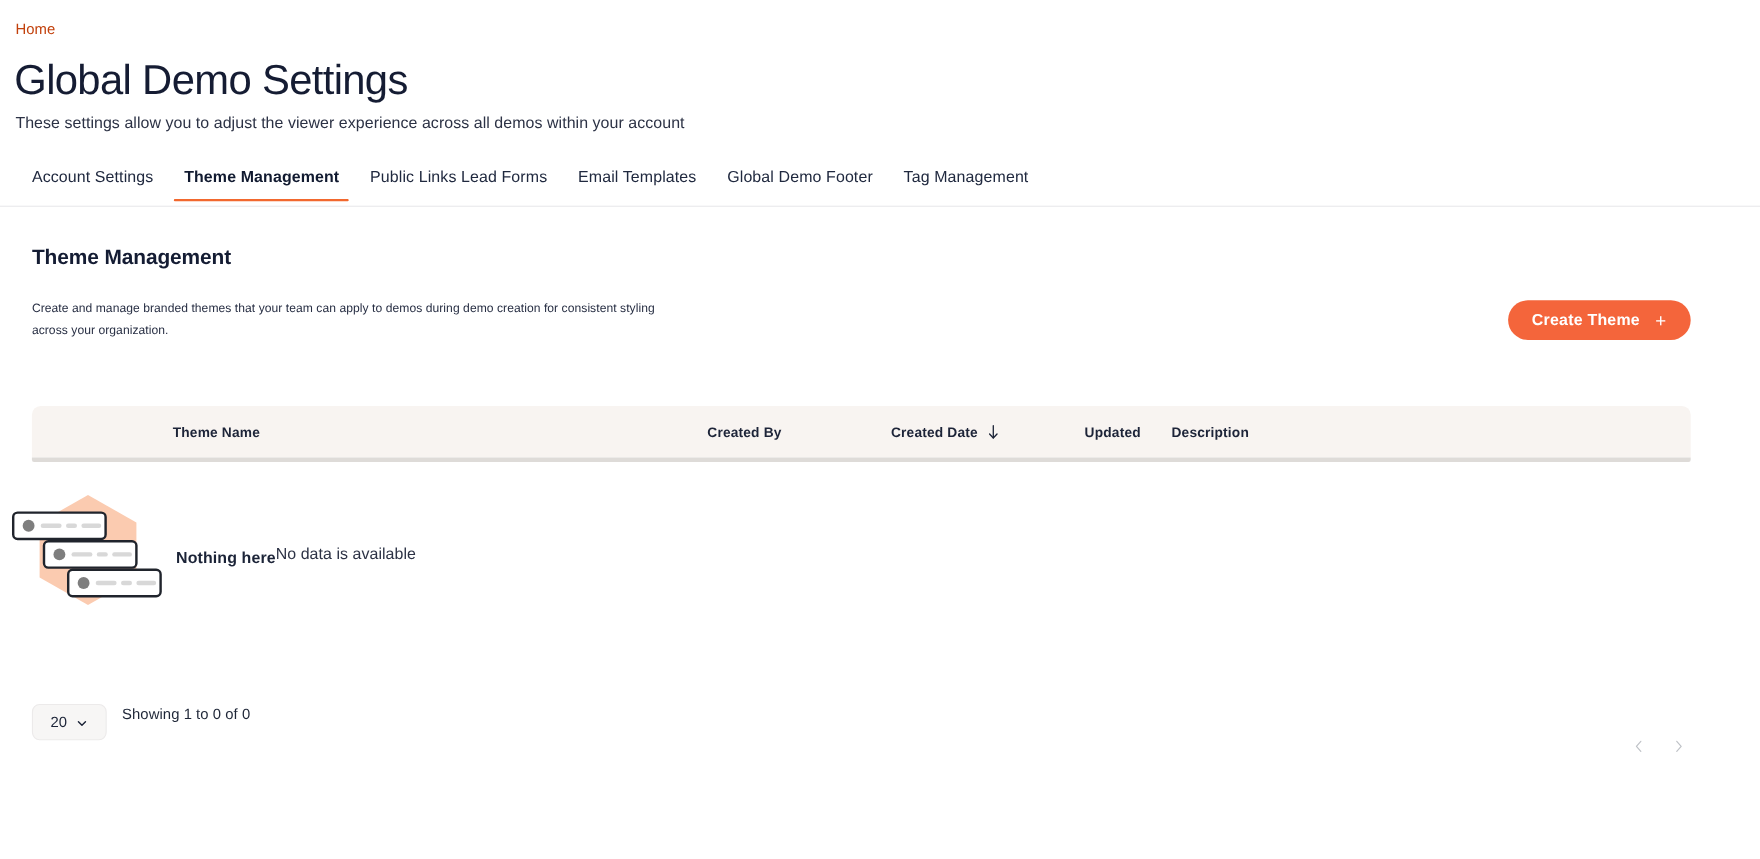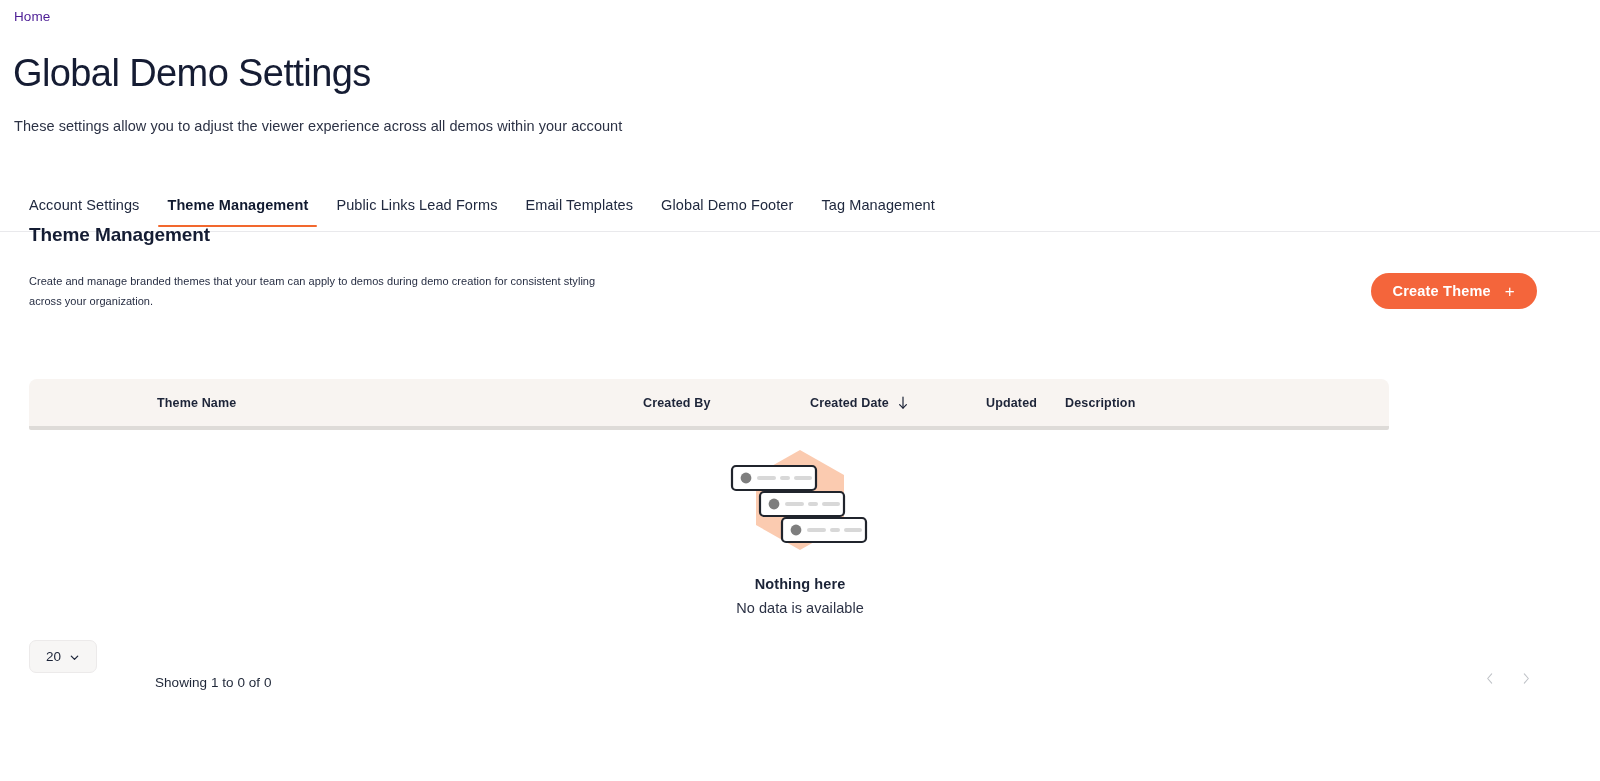--- a/index.html
+++ b/index.html
@@ -14,60 +14,59 @@
     color: #1b2337;
     overflow: hidden;
   }
 
   .page { position: relative; width: 1600px; height: 781px; background: #fff; }
 
   
   .breadcrumb {
     position: absolute;
     left: 14px;
-    top: 9px;
+    top: 19px;
     font-size: 13.5px;
-    color: #4c1d95;
+    color: #c2410c;
     letter-spacing: .1px;
     cursor: pointer;
   }
 
   
   .page-title {
     position: absolute;
     left: 13px;
     top: 50px;
     font-size: 38px;
     line-height: 46px;
     font-weight: 400;
     letter-spacing: -0.6px;
     color: #151c33;
     margin: 0;
   }
   .page-subtitle {
     position: absolute;
     left: 14px;
-    top: 116px;
+    top: 102px;
     font-size: 14.5px;
     line-height: 20px;
     color: #2c3245;
     letter-spacing: .05px;
   }
 
   
   .tabs {
     position: absolute;
     left: 0;
     top: 152px;
     width: 1600px;
     height: 36px;
     display: flex;
     align-items: flex-start;
     border-bottom: 1px solid #e9e9ec;
-    margin-top: 44px;
   }
   .tab {
     position: relative;
     padding: 0 14px 12px 14px;
     font-size: 14.5px;
     line-height: 18px;
     color: #20293f;
     cursor: pointer;
     white-space: nowrap;
     letter-spacing: .1px;
@@ -131,22 +130,22 @@
     font-size: 17px;
     font-weight: 500;
     line-height: 1;
     display: inline-block;
   }
 
   
   .table-wrap {
     position: absolute;
     left: 29px;
-    top: 379px;
-    width: 1360px;
+    top: 369px;
+    width: 1508px;
   }
   .table-head {
     position: relative;
     height: 47px;
     background: #f8f4f1;
     border-radius: 8px 8px 0 0;
     display: flex;
     align-items: center;
   }
   .table-head::after {
@@ -178,21 +177,21 @@
 
   .sort-arrow { display: inline-block; width: 12px; height: 14px; }
 
   
   .empty-state {
     position: absolute;
     left: 0;
     right: 0;
     top: 440px;
     display: flex;
-    flex-direction: column;
+    flex-direction: row;
     align-items: center;
   }
   .empty-illus { width: 160px; height: 120px; }
   .empty-title {
     margin-top: 16px;
     font-size: 14.5px;
     font-weight: 700;
     color: #1b2337;
     letter-spacing: .1px;
   }
@@ -219,25 +218,24 @@
     gap: 8px;
     font-size: 13.5px;
     color: #1b2337;
     cursor: pointer;
   }
   .pager-select .chev { display: inline-block; width: 11px; height: 11px; }
 
   .pager-info {
     position: absolute;
     left: 111px;
-    top: 675px;
+    top: 642px;
     font-size: 13.5px;
     color: #1e2637;
     letter-spacing: .05px;
-    margin-left: 44px;
   }
 
   .pager-nav {
     position: absolute;
     right: 63px;
     top: 668px;
     display: flex;
     align-items: center;
     gap: 14px;
   }

